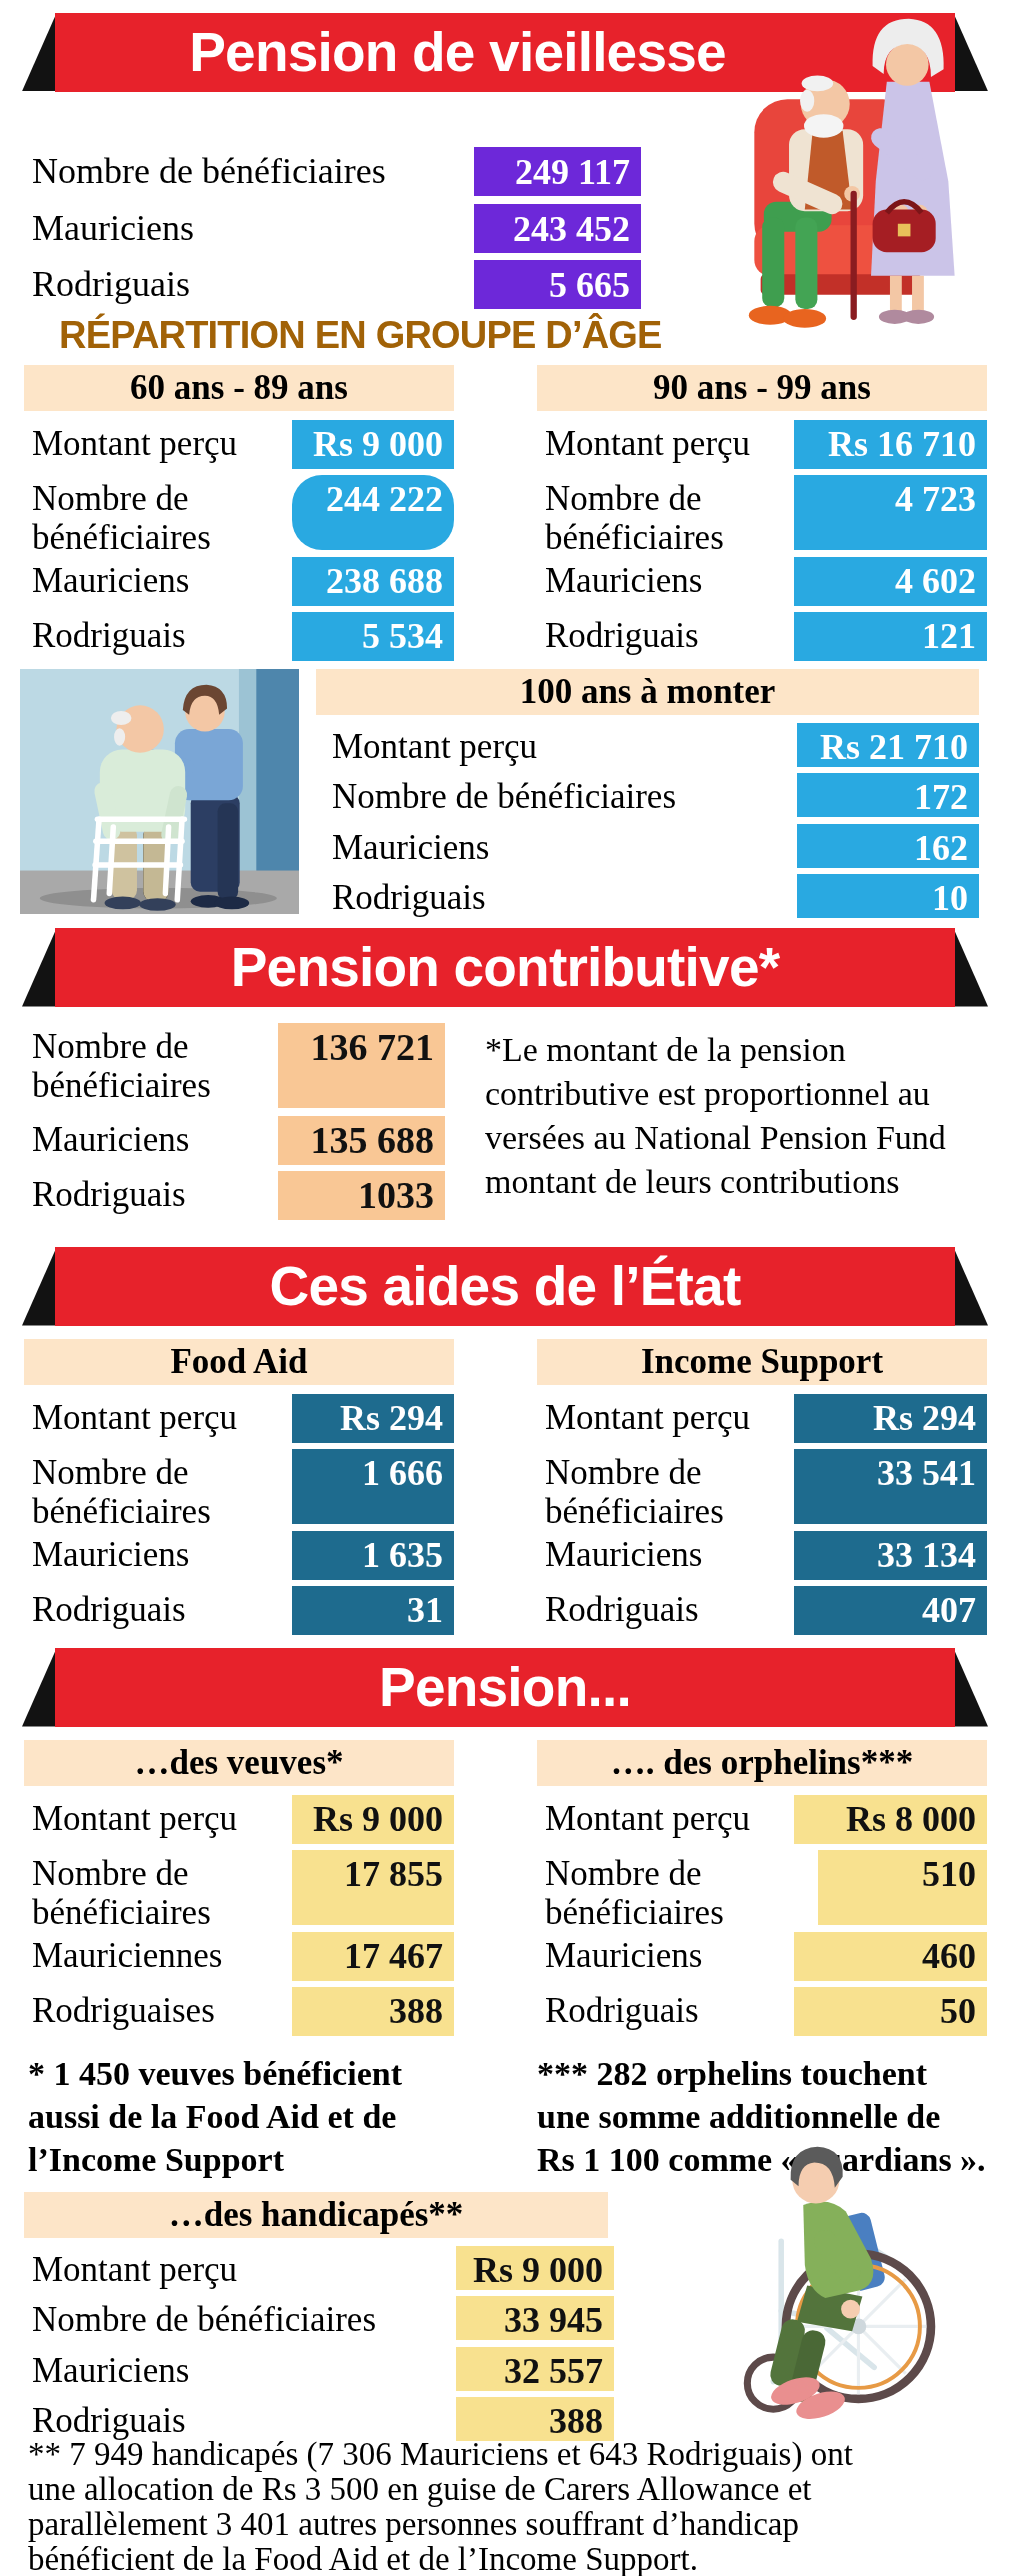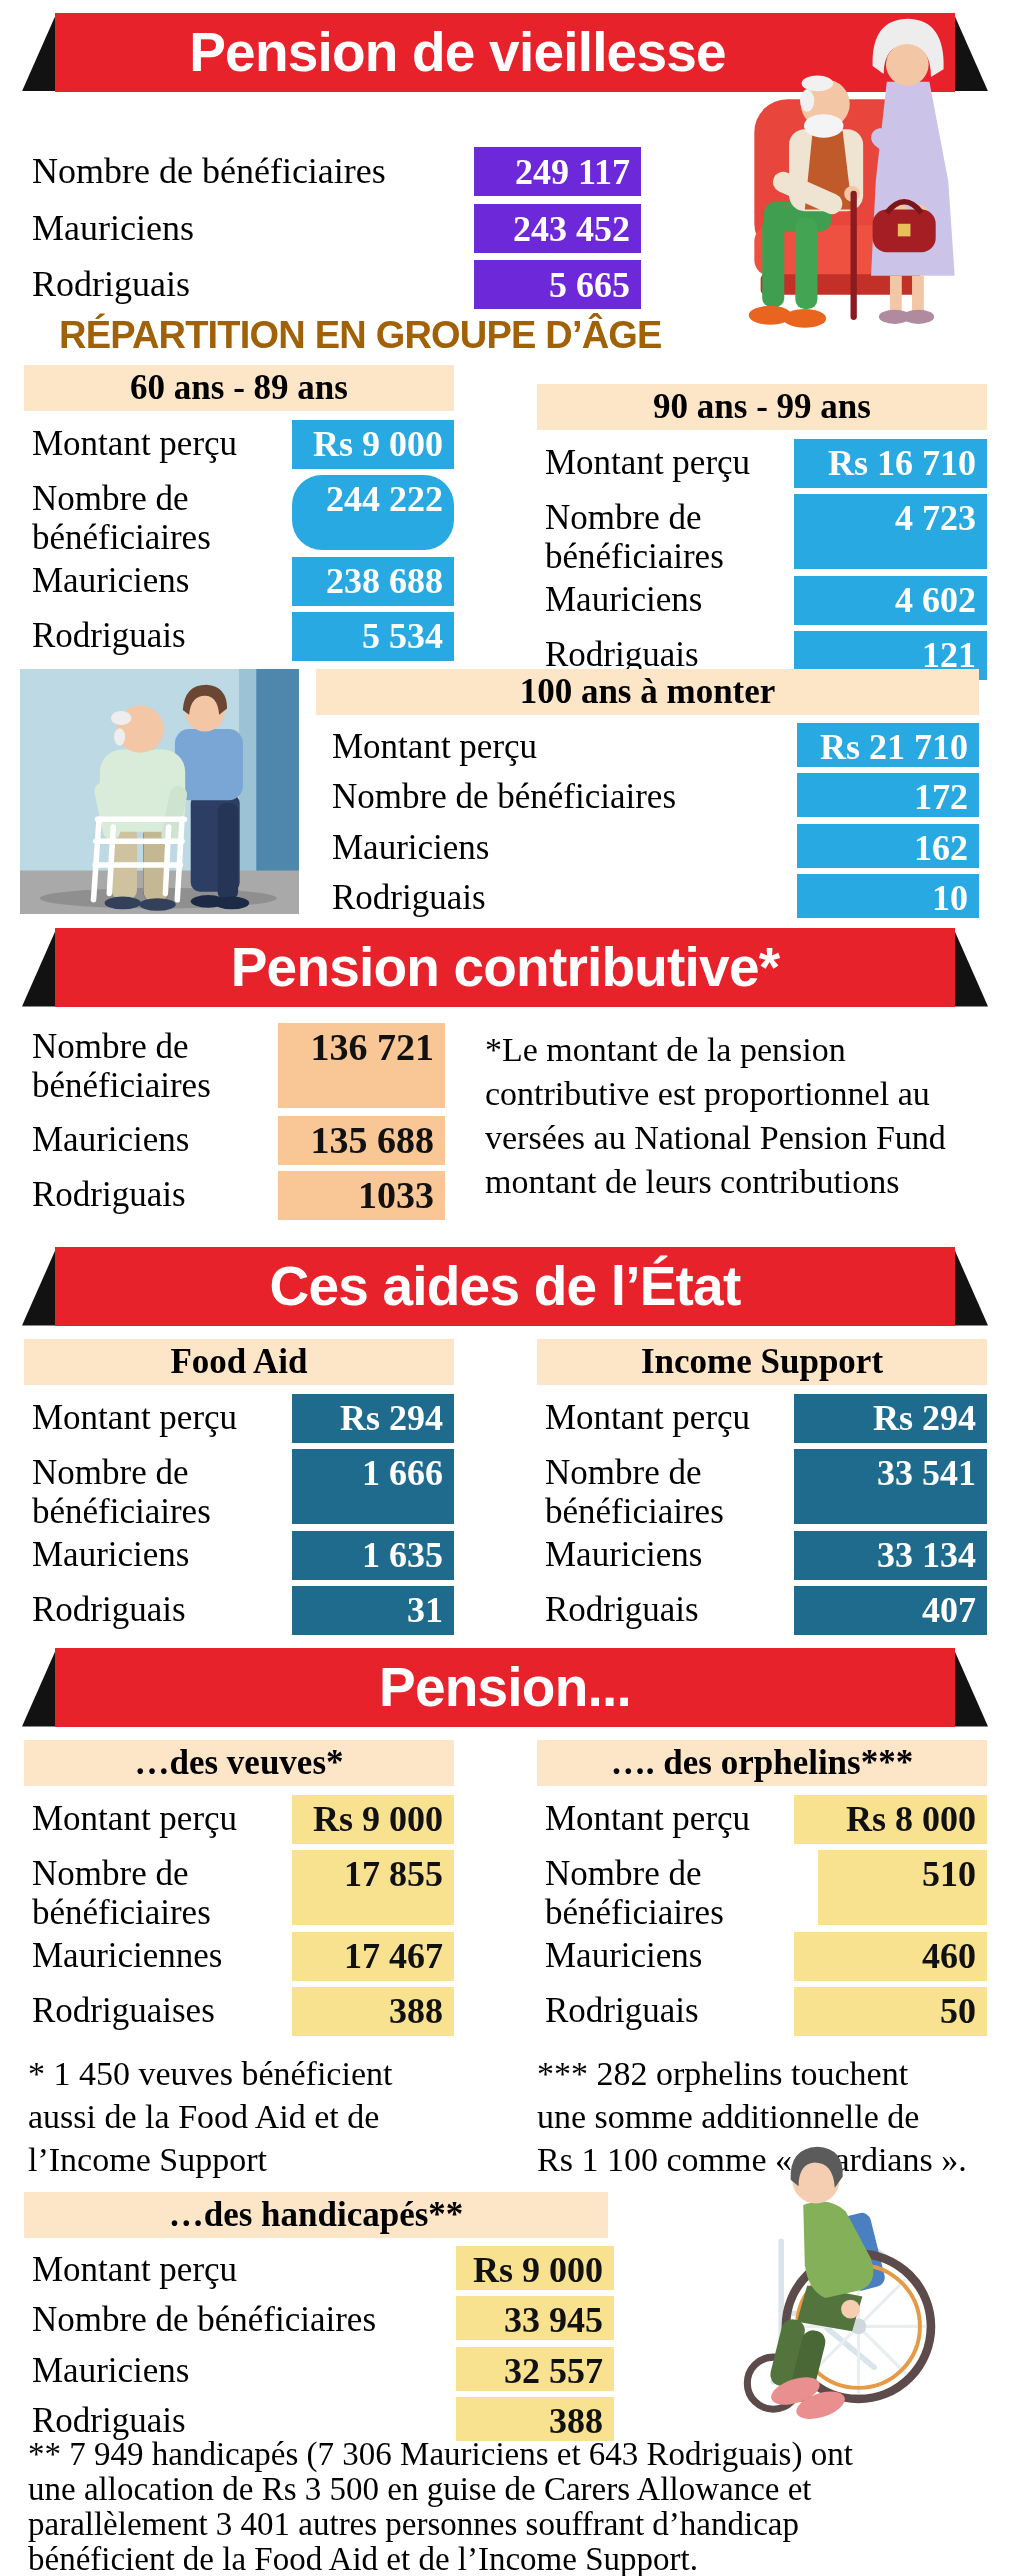--- a/index.html
+++ b/index.html
@@ -36,21 +36,21 @@
   .c3{top:155px;height:44px;} .c4{top:205px;height:44px;}
   .tl{position:absolute;left:8px;top:0;font-size:35px;line-height:39px;padding-top:4px;}
   .vb{position:absolute;right:0;top:0;height:100%;box-sizing:border-box;text-align:right;
       padding:1.6px 11px 0 0;font-weight:700;font-size:36px;line-height:44px;}
   .cyan{background:#29a9e1;color:#fff;}
   .teal{background:#1e6b8e;color:#fff;}
   .yel{background:#f8e18f;color:#111;}
   .org{background:#f9c795;color:#111;}
   
   .noteline{font-size:34px;line-height:44px;}
-  .fnline{font-size:34px;line-height:43px;}
+  .fnline{font-size:34px;line-height:43px;font-weight:bold;}
   .fn2line{font-size:33px;line-height:35px;}
 </style>
 </head>
 <body>
 
 <div id="canvas">
 
   <div class="banner" style="top:12.6px;">
     <div class="wl"></div>
     <div class="wr"></div>
@@ -121,21 +121,21 @@
     <div class="trow r3">
       <div class="tl">Mauriciens</div>
       <div class="vb cyan" style="width:162px;">238 688</div>
     </div>
     <div class="trow r4">
       <div class="tl">Rodriguais</div>
       <div class="vb cyan" style="width:162px;">5 534</div>
     </div>
   </div>
 
-  <div class="mini" style="left:537px;top:365px;width:450px;height:300px;margin-top:19px;">
+  <div class="mini" style="left:537px;top:365px;width:450px;height:300px;">
     <div class="band">90 ans - 99 ans</div>
     <div class="trow r1">
       <div class="tl">Montant perçu</div>
       <div class="vb cyan" style="width:193px;">Rs 16 710</div>
     </div>
     <div class="trow r2">
       <div class="tl" style="width:245px;">Nombre de bénéficiaires</div>
       <div class="vb cyan" style="width:193px;">4 723</div>
     </div>
     <div class="trow r3">

